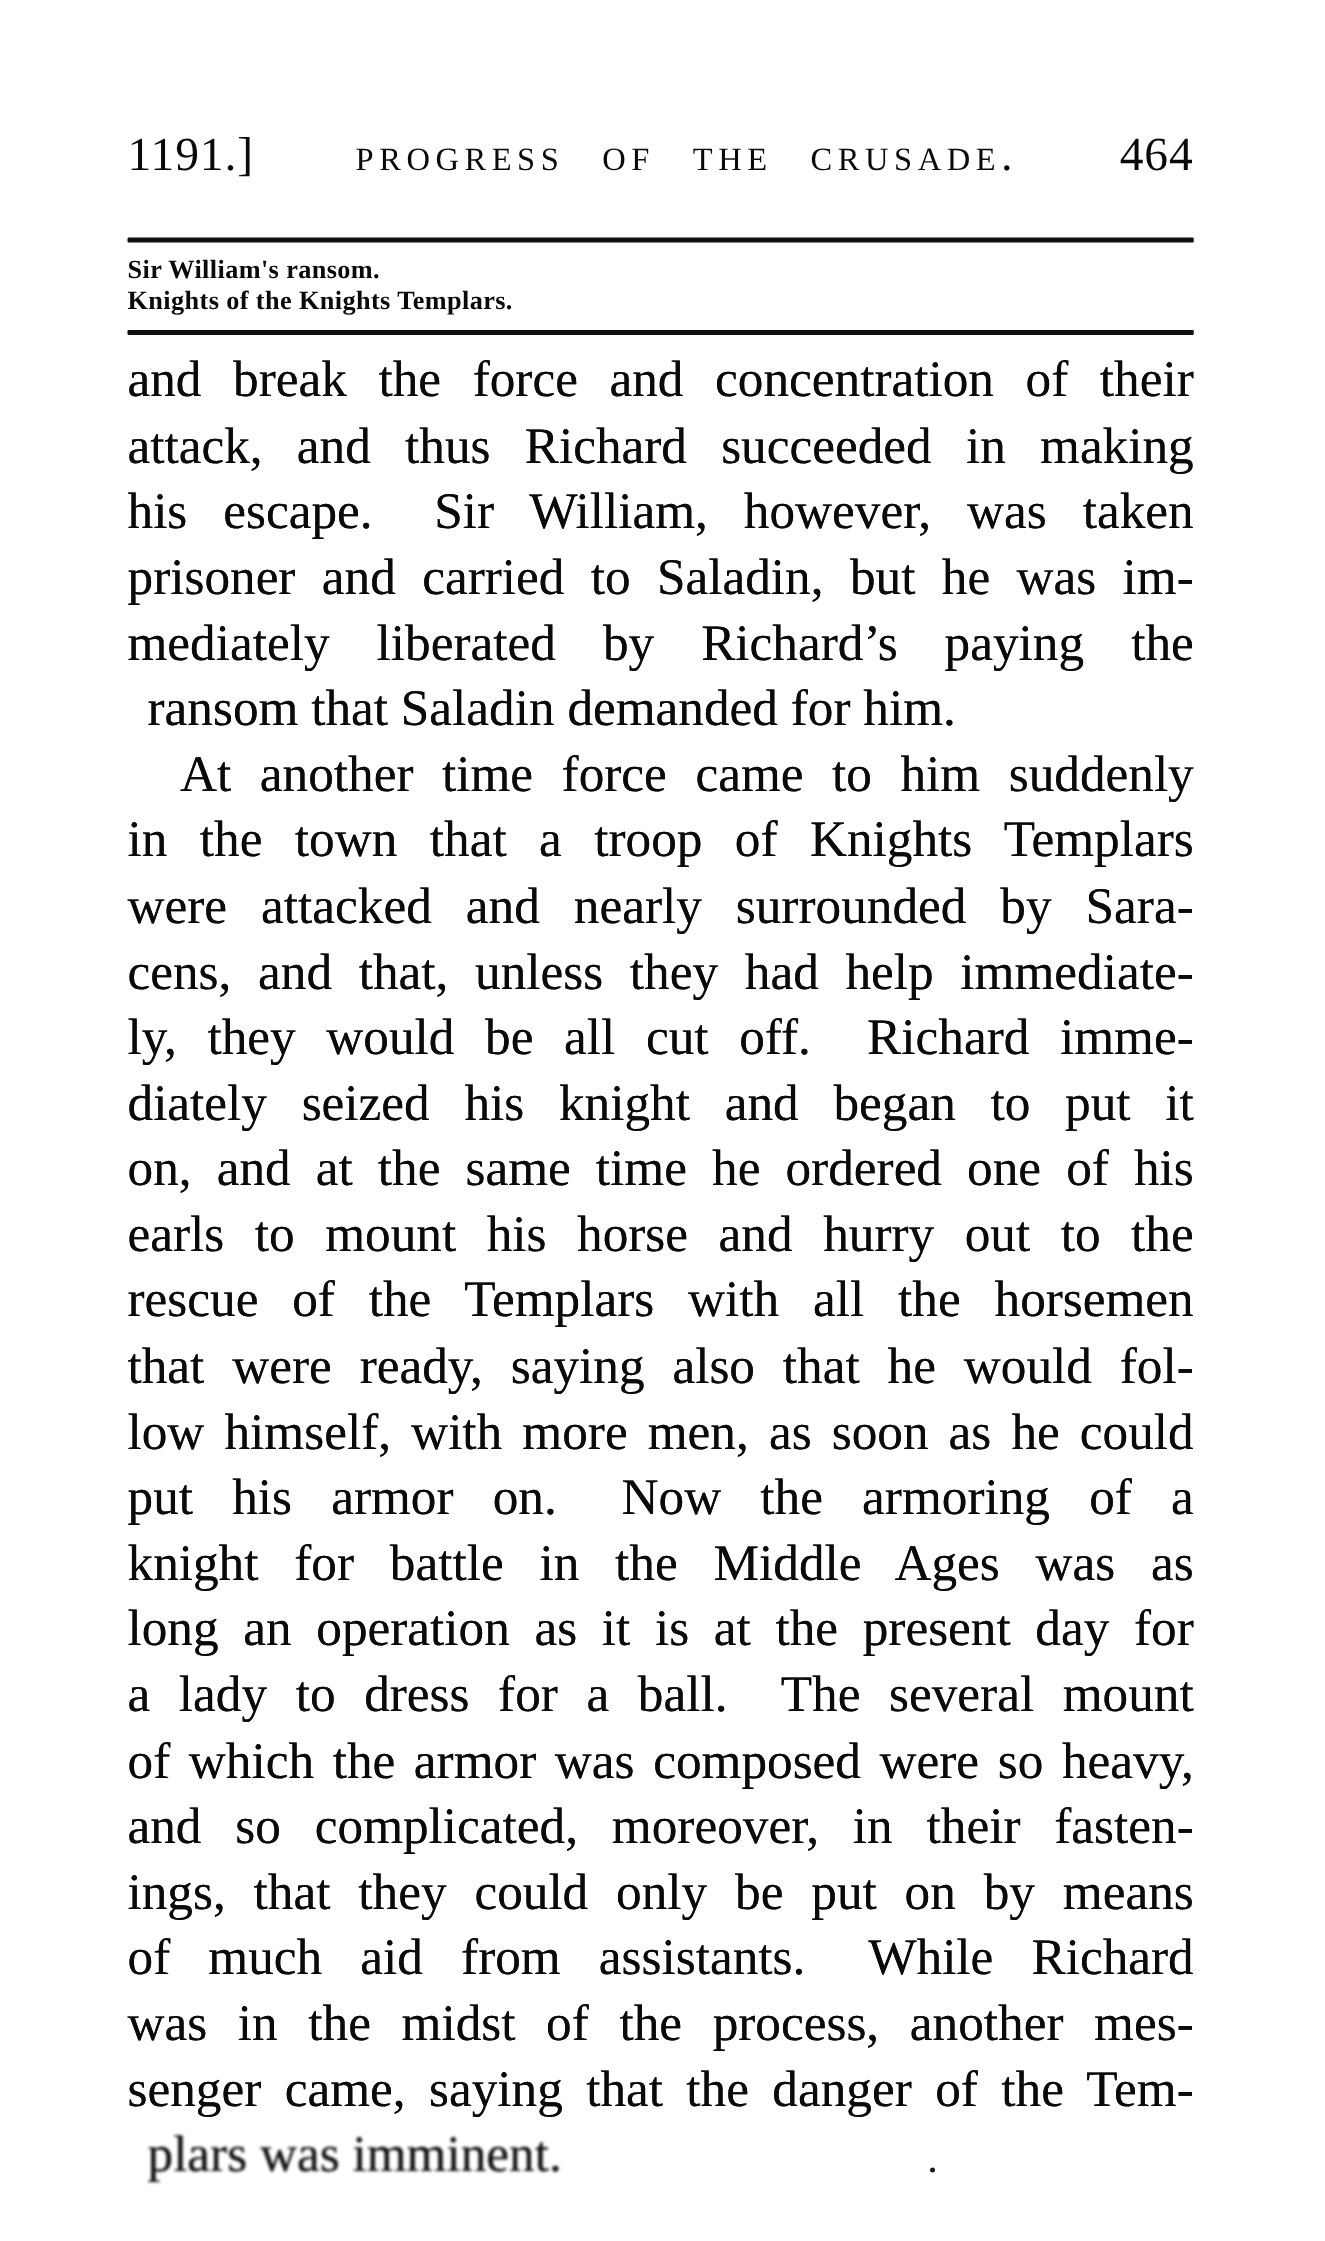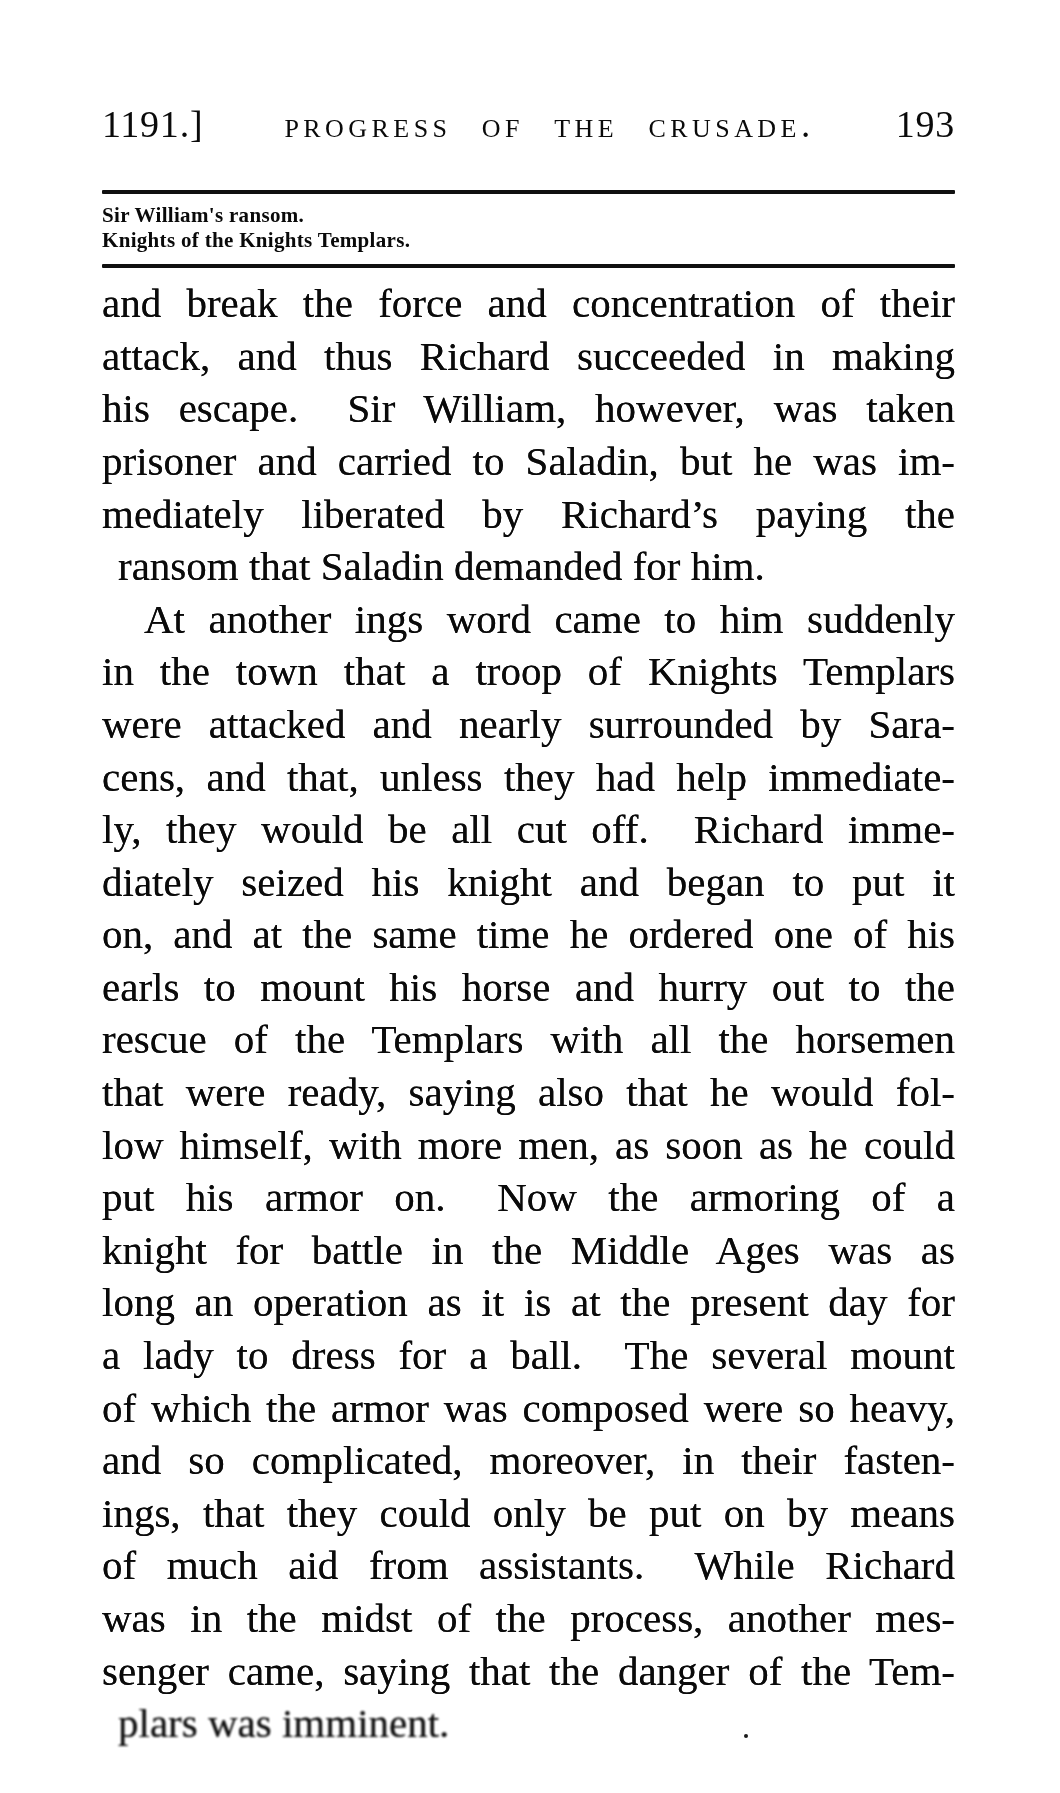--- a/index.html
+++ b/index.html
@@ -94,21 +94,21 @@
 </style>
 </head>
 <body>
 
 <div class="page">
   <div class="content">
 
     <div class="pagehead">
       <span class="folio-left">1191.]</span>
       <span class="head-title">Progress of the Crusade.</span>
-      <span class="folio-right">193</span>
+      <span class="folio-right">464</span>
     </div>
 
     <div class="rule top"></div>
 
     <div class="running-heads">
       <span>Sir William's ransom.</span>
       <span>Knights of the Knights Templars.</span>
     </div>
 
     <div class="rule bottom"></div>
@@ -116,21 +116,21 @@
     <main class="body-text">
         <div class="paragraph">
           <div class="line">and break the force and concentration of their</div>
           <div class="line">attack, and thus Richard succeeded in making</div>
           <div class="line">his escape.  Sir William, however, was taken</div>
           <div class="line">prisoner and carried to Saladin, but he was im-</div>
           <div class="line">mediately liberated by Richard’s paying the</div>
           <div class="line last">ransom that Saladin demanded for him.</div>
         </div>
         <div class="paragraph">
-          <div class="line indent">At another ings word came to him suddenly</div>
+          <div class="line indent">At another time force came to him suddenly</div>
           <div class="line">in the town that a troop of Knights Templars</div>
           <div class="line">were attacked and nearly surrounded by Sara-</div>
           <div class="line">cens, and that, unless they had help immediate-</div>
           <div class="line">ly, they would be all cut off.  Richard imme-</div>
           <div class="line">diately seized his knight and began to put it</div>
           <div class="line">on, and at the same time he ordered one of his</div>
           <div class="line">earls to mount his horse and hurry out to the</div>
           <div class="line">rescue of the Templars with all the horsemen</div>
           <div class="line">that were ready, saying also that he would fol-</div>
           <div class="line">low himself, with more men, as soon as he could</div>

